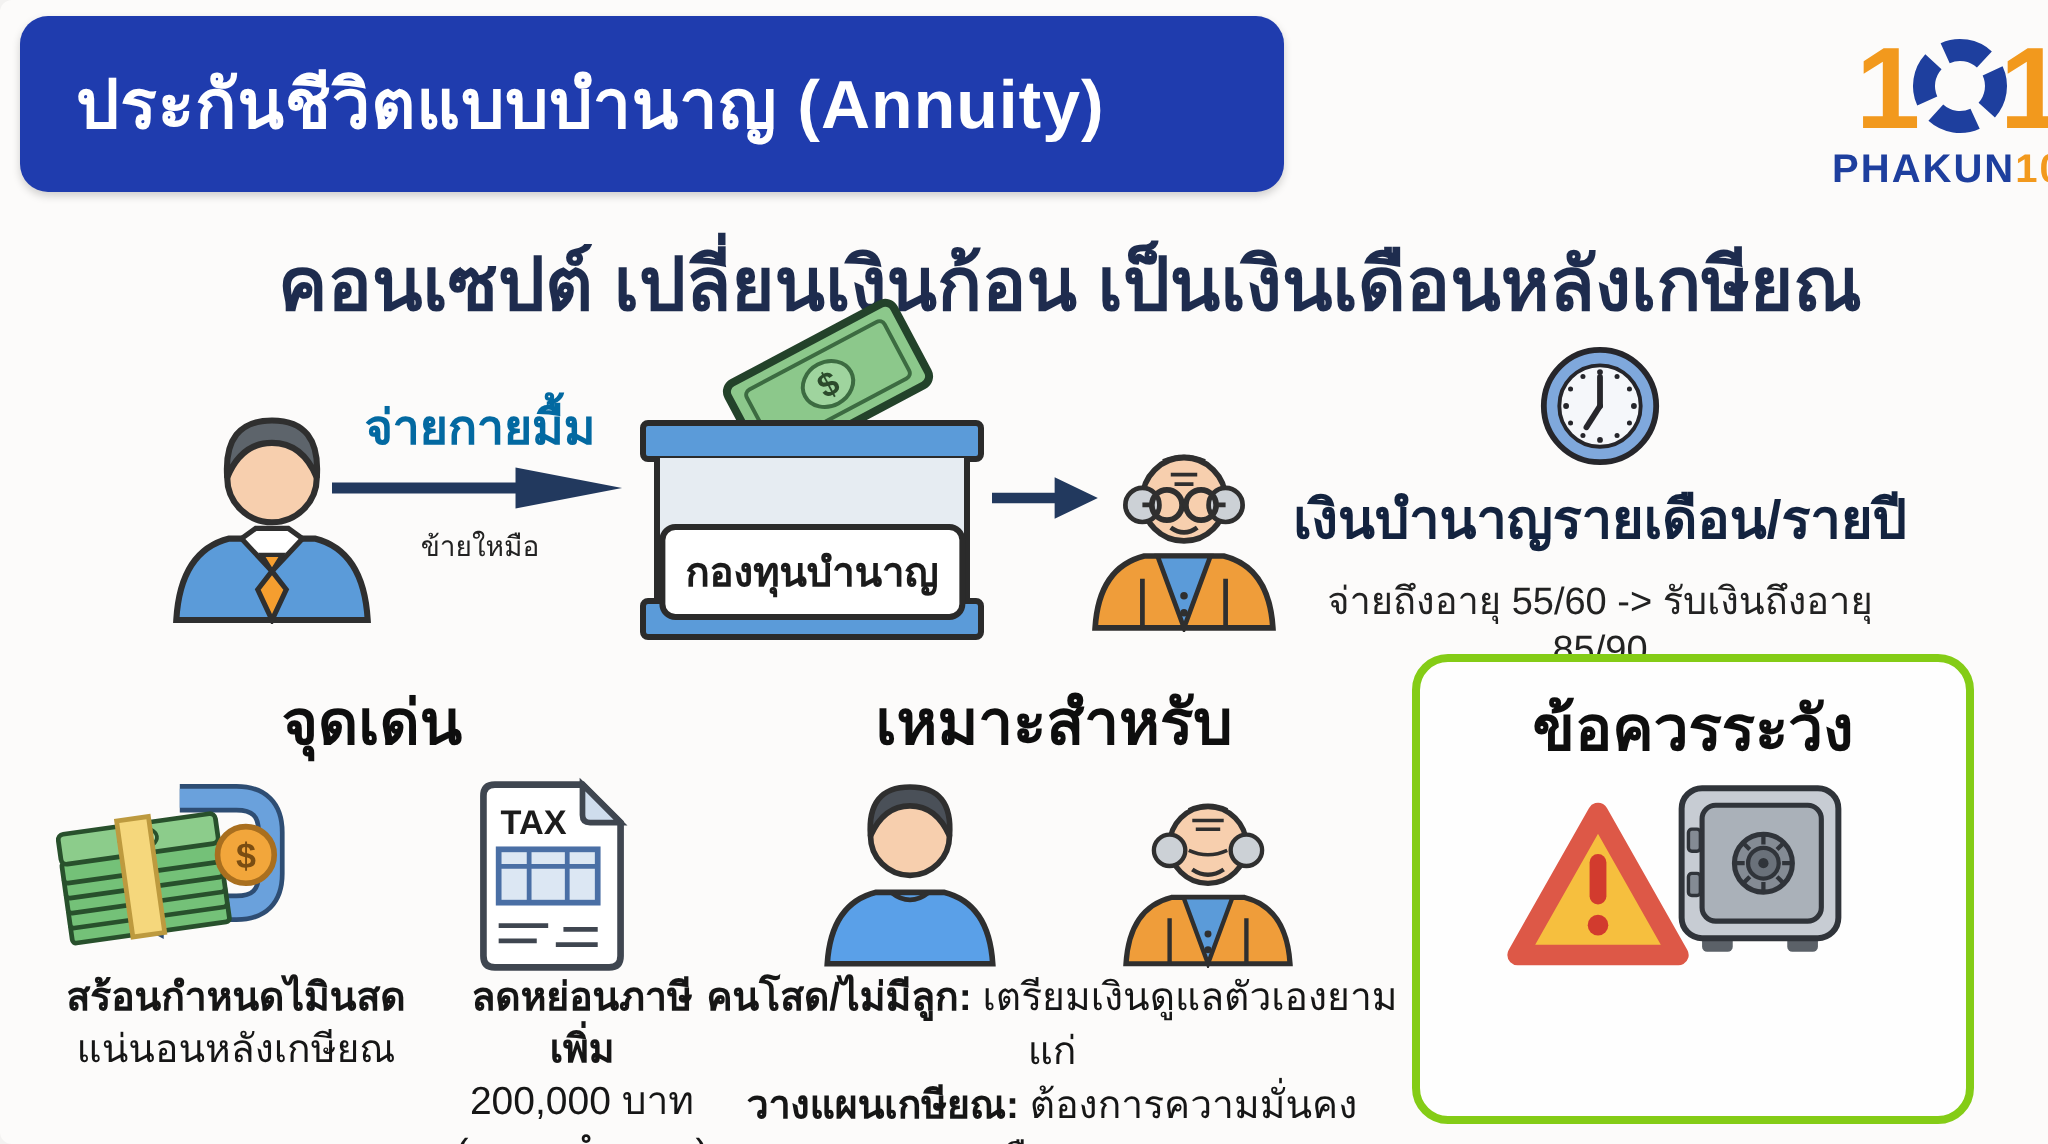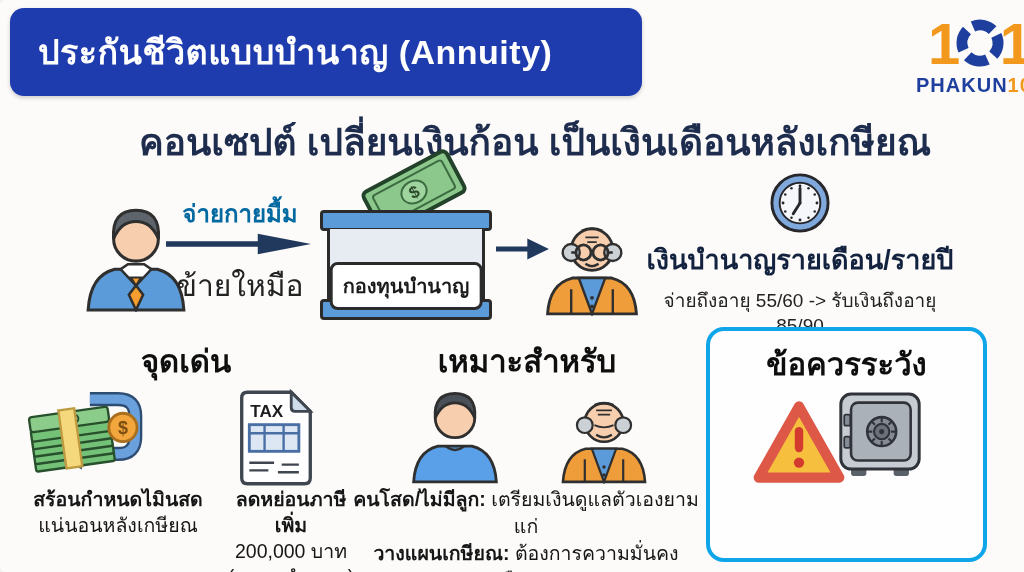--- a/index.html
+++ b/index.html
@@ -31,21 +31,21 @@
   
   .concept-heading{
     position:absolute;left:0;top:112px;width:100%;
     text-align:center;font-size:37px;font-weight:800;color:#1e2c4e;
   }
   
   .flow{position:absolute;left:0;top:170px;width:1024px;height:160px;}
   .flow .payer{position:absolute;left:80px;top:24px;width:112px;height:118px;}
   .pay-label{position:absolute;left:164px;top:24px;width:152px;text-align:center;font-size:24px;font-weight:800;color:#0369a1;}
   .flow-arrow1{position:absolute;left:166px;top:60px;width:148px;height:28px;}
-  .pay-sublabel{position:absolute;left:164px;top:92px;width:152px;text-align:center;font-size:30px;color:#222;}
+  .pay-sublabel{position:absolute;left:164px;top:92px;width:152px;text-align:center;font-size:14px;color:#222;}
   .fund-group{position:absolute;left:320px;top:-6px;width:172px;height:152px;}
   .fund-banknote{position:absolute;left:44px;top:2px;width:100px;height:52px;transform:rotate(-28deg);z-index:1;}
   .fund-box{position:absolute;left:0;top:46px;width:172px;z-index:2;}
   .fund-bar{height:15px;background:#5b9bd9;border:3px solid #2b2b2b;border-radius:4px;}
   .fund-body{margin:-2px 7px;height:72px;background:#e6ecf2;border-left:3px solid #2b2b2b;border-right:3px solid #2b2b2b;}
   .fund-label{
     position:absolute;left:50%;top:52px;transform:translateX(-50%);
     background:#ffffff;border:3px solid #2b2b2b;border-radius:8px;
     padding:5px 10px;font-size:20px;font-weight:800;white-space:nowrap;color:#1b1b1b;
   }
@@ -64,21 +64,21 @@
   .item-text{position:absolute;text-align:center;line-height:26px;font-size:19.5px;color:#161616;}
   .item1{left:14px;top:486px;width:208px;}
   .item2{left:220px;top:486px;width:142px;}
   .b{font-weight:800;}
   .icon-young-big{position:absolute;left:408px;top:382px;width:94px;height:102px;}
   .icon-old-big{position:absolute;left:556px;top:382px;width:96px;height:102px;}
   .suitable-text{position:absolute;left:350px;top:486px;width:352px;text-align:center;line-height:27px;font-size:19.5px;color:#161616;}
   
   .caution-box{
     position:absolute;left:706px;top:327px;width:281px;height:235px;
-    border:4px solid #0ea5e9;border-radius:18px;background:#fefefe;box-sizing:border-box;
+    border:4px solid #84cc16;border-radius:18px;background:#fefefe;box-sizing:border-box;
   }
   .caution-title{position:absolute;left:0;top:8px;width:100%;text-align:center;font-size:31px;font-weight:800;color:#0e0e0e;}
   .caution-icons{position:absolute;left:0;top:54px;width:100%;height:110px;}
   .icon-safe{position:absolute;left:124px;top:4px;width:92px;height:92px;z-index:1;}
   .icon-warning{position:absolute;left:42px;top:14px;width:94px;height:86px;z-index:2;}
   .caution-text{position:absolute;left:0;top:164px;width:100%;text-align:center;line-height:26px;font-size:19.5px;color:#161616;}
   svg text{font-family:"Liberation Sans","DejaVu Sans",sans-serif;}
 </style>
 </head>
 <body>

